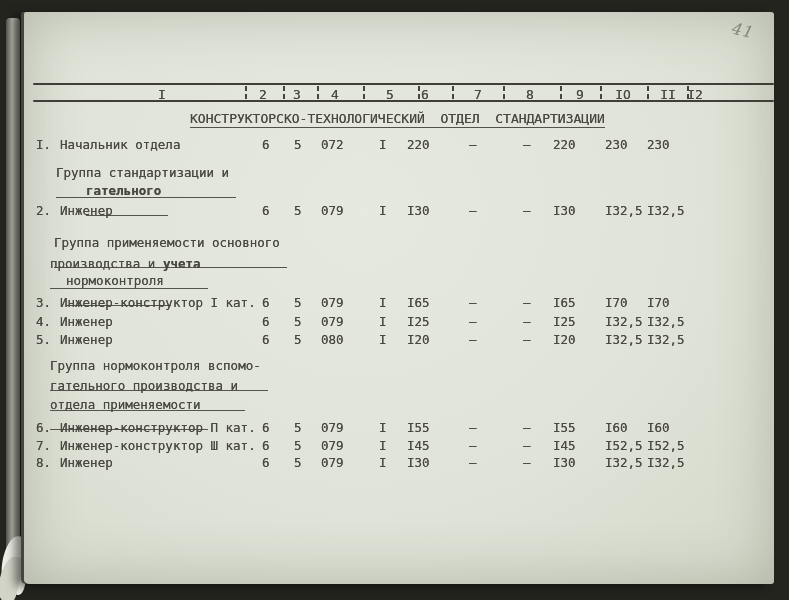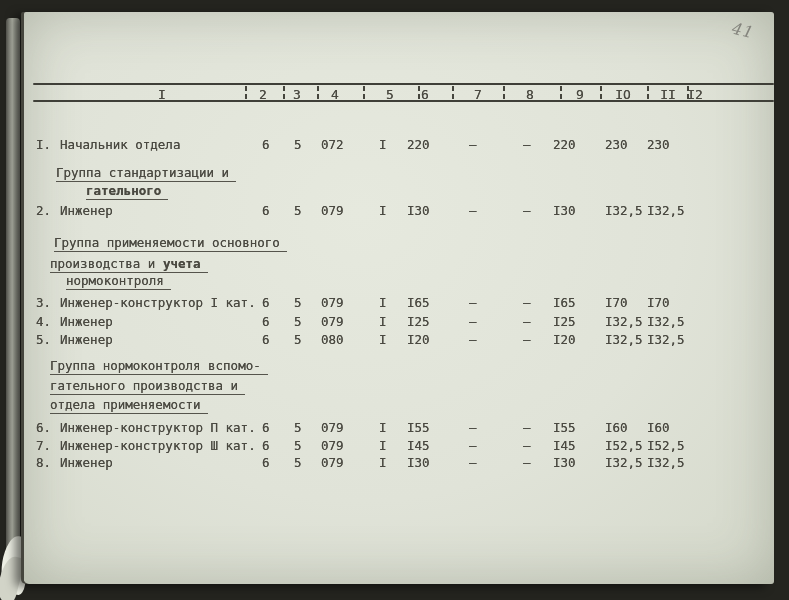--- a/index.html
+++ b/index.html
@@ -19,21 +19,21 @@
   .pencil{position:absolute;left:708px;top:9px;font-family:"DejaVu Serif","Liberation Serif",serif;
          font-style:italic;font-size:16px;color:#84847d;transform:rotate(14deg);letter-spacing:1px;
          text-shadow:none;}
   .rule{position:absolute;left:9px;width:741px;height:2px;background:#3f3f38;border-radius:2px;}
   .hnum{position:absolute;top:75px;transform:translateX(-50%);font-size:13px;}
   .tick{position:absolute;top:74px;width:2px;height:13px;
          background:linear-gradient(#45453d 42%,rgba(0,0,0,0) 42%,rgba(0,0,0,0) 58%,#45453d 58%);}
   .title{position:absolute;left:166px;top:99px;font-size:13px;white-space:pre;
          border-bottom:1.5px solid #52514a;padding-bottom:1px;}
   .line{position:absolute;font-size:12.5px;white-space:pre;}
-  .group{border-bottom:1.5px solid #55544c;padding-bottom:1px;padding-right:7px;}
+  .group{border-bottom:1.5px solid #55544c;padding-bottom:17px;padding-right:7px;}
   .b{font-weight:bold;}
   .row{position:absolute;left:0;top:0;width:750px;height:16px;font-size:12.5px;}
   .row span{position:absolute;white-space:pre;}
   .row .num{left:12px;}
   .row .lbl{left:36px;}
 </style>
 </head>
 <body>
 
 <div class="frame">
@@ -66,20 +66,21 @@
         <div class="tick" style="left: 339px;"></div>
         <div class="tick" style="left: 394px;"></div>
         <div class="tick" style="left: 428px;"></div>
         <div class="tick" style="left: 479px;"></div>
         <div class="tick" style="left: 536px;"></div>
         <div class="tick" style="left: 576px;"></div>
         <div class="tick" style="left: 623px;"></div>
         <div class="tick" style="left: 663px;"></div>
       </div>
 
+    <div class="title">КОНСТРУКТОРСКО-ТЕХНОЛОГИЧЕСКИЙ  ОТДЕЛ  СТАНДАРТИЗАЦИИ</div>
 
     <div id="table-body">
 
     <div class="row" style="top: 125px;">
           <span class="num">I.</span>
           <span class="lbl">Начальник отдела</span>
           <span style="left: 238px;">6</span>
           <span style="left: 270px;">5</span>
           <span style="left: 297px;">072</span>
           <span style="left: 355px;">I</span>

